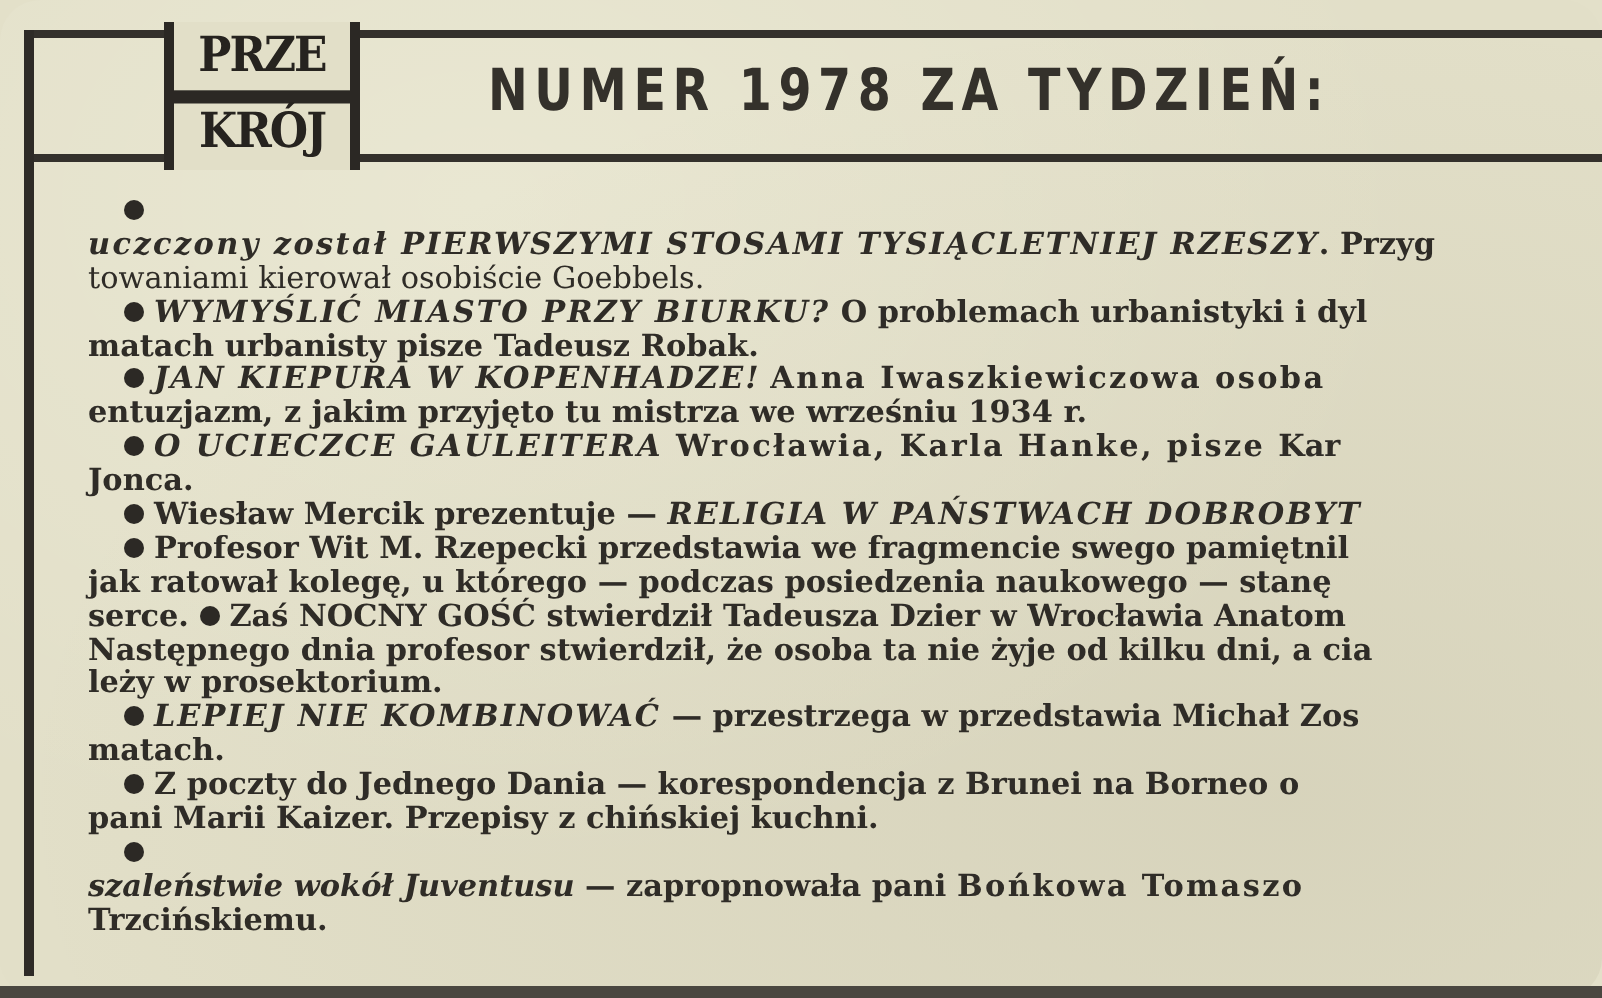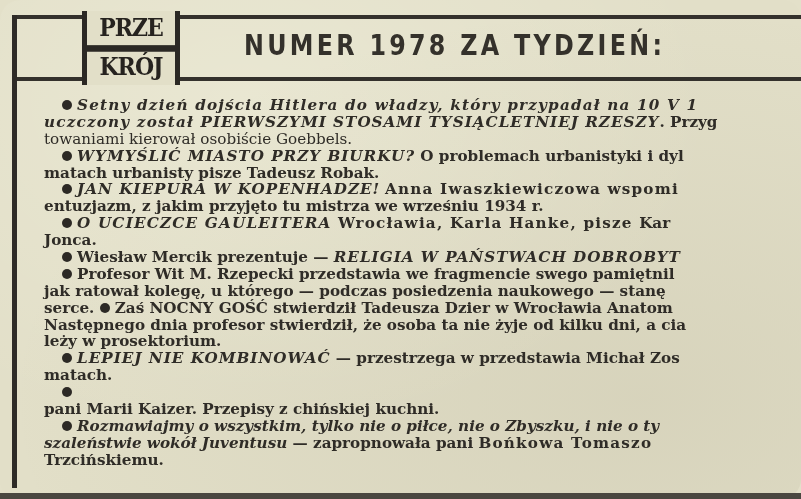--- a/index.html
+++ b/index.html
@@ -110,47 +110,47 @@
 
   <div class="logo">
     <span class="logo-line logo-top">PRZE</span>
     <span class="logo-line logo-bot">KRÓJ</span>
   </div>
 
   <div class="headline">NUMER 1978 ZA TYDZIEŃ:</div>
 
   <div class="content">
 
-    <span class="line ind"><span class="bullet"></span><span class="i b sp">Setny dzień dojścia Hitlera do władzy, który przypadał na 10 V 1</span></span>
+    <span class="line ind"><span class="bullet"></span></span>
     <span class="line"><span class="i b sp">uczczony został </span><span class="caps-i">PIERWSZYMI STOSAMI TYSIĄCLETNIEJ RZESZY</span><span class="b">. Przyg</span></span>
     <span class="line"><span>towaniami kierował osobiście Goebbels.</span></span>
 
     <span class="line ind"><span class="bullet"></span><span class="caps-i">WYMYŚLIĆ MIASTO PRZY BIURKU?</span><span class="b"> O problemach urbanistyki i dyl</span></span>
     <span class="line"><span class="b">matach urbanisty pisze </span><span class="b">Tadeusz Robak</span><span class="b">.</span></span>
 
-    <span class="line ind"><span class="bullet"></span><span class="caps-i">JAN KIEPURA W KOPENHADZE!</span><span> </span><span class="b sp">Anna Iwaszkiewiczowa</span><span class="b sp"> wspomi</span></span>
+    <span class="line ind"><span class="bullet"></span><span class="caps-i">JAN KIEPURA W KOPENHADZE!</span><span> </span><span class="b sp">Anna Iwaszkiewiczowa</span><span class="b sp"> osoba</span></span>
     <span class="line"><span class="b">entuzjazm, z jakim przyjęto tu mistrza we wrześniu 1934 r.</span></span>
 
     <span class="line ind"><span class="bullet"></span><span class="caps-i sp">O UCIECZCE GAULEITERA</span><span class="b sp"> Wrocławia, Karla Hanke, pisze </span><span class="b">Kar</span></span>
     <span class="line"><span class="b">Jonca</span><span class="b">.</span></span>
 
     <span class="line ind"><span class="bullet"></span><span class="b">Wiesław Mercik</span><span class="b"> prezentuje — </span><span class="caps-i">RELIGIA W PAŃSTWACH DOBROBYT</span></span>
 
     <span class="line ind"><span class="bullet"></span><span class="b">Profesor </span><span class="b">Wit M. Rzepecki</span><span class="b"> przedstawia we fragmencie swego pamiętnil</span></span>
     <span class="line"><span class="b">jak ratował kolegę, u którego — podczas posiedzenia naukowego — stanę</span></span>
     <span class="line"><span class="b">serce. </span><span class="bullet"></span><span class="b">Zaś </span><span class="b">NOCNY GOŚĆ</span><span class="b"> stwierdził </span><span class="b">Tadeusza Dzier</span><span class="b"> w Wrocławia Anatom</span></span>
     <span class="line"><span class="b">Następnego dnia profesor stwierdził, że osoba ta nie żyje od kilku dni, a cia</span></span>
     <span class="line"><span class="b">leży w prosektorium.</span></span>
 
     <span class="line ind"><span class="bullet"></span><span class="caps-i">LEPIEJ NIE KOMBINOWAĆ</span><span class="b"> — przestrzega w przedstawia </span><span class="b">Michał Zos</span></span>
     <span class="line"><span class="b">matach</span><span class="b">.</span></span>
 
-    <span class="line ind"><span class="bullet"></span></span>
+    <span class="line ind"><span class="bullet"></span><span class="b">Z poczty do Jednego Dania — korespondencja z Brunei na Borneo o</span></span>
     <span class="line"><span class="b">pani Marii Kaizer. Przepisy z chińskiej kuchni.</span></span>
 
-    <span class="line ind"><span class="bullet"></span><span class="bi">Rozmawiajmy o wszystkim, tylko nie o piłce, nie o Zbyszku, i nie o ty</span></span>
+    <span class="line ind"><span class="bullet"></span></span>
     <span class="line"><span class="bi">szaleństwie wokół Juventusu</span><span class="b"> — zapropnowała pani </span><span class="b sp">Bońkowa Tomaszo</span></span>
     <span class="line"><span class="b">Trzcińskiemu</span><span class="b">.</span></span>
 
   </div>
 
   <div class="bottom-edge"></div>
 </div>
 
 </body></html>

